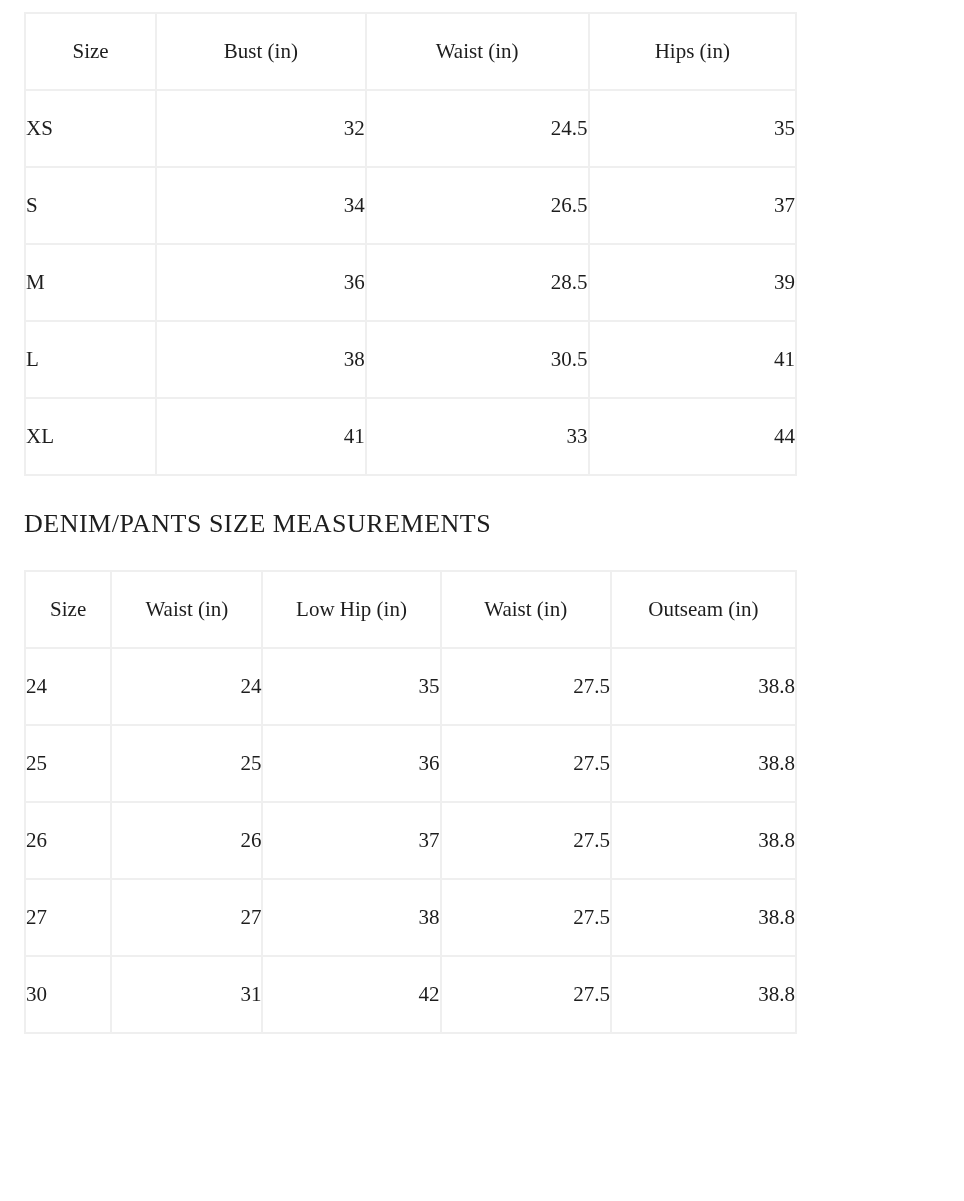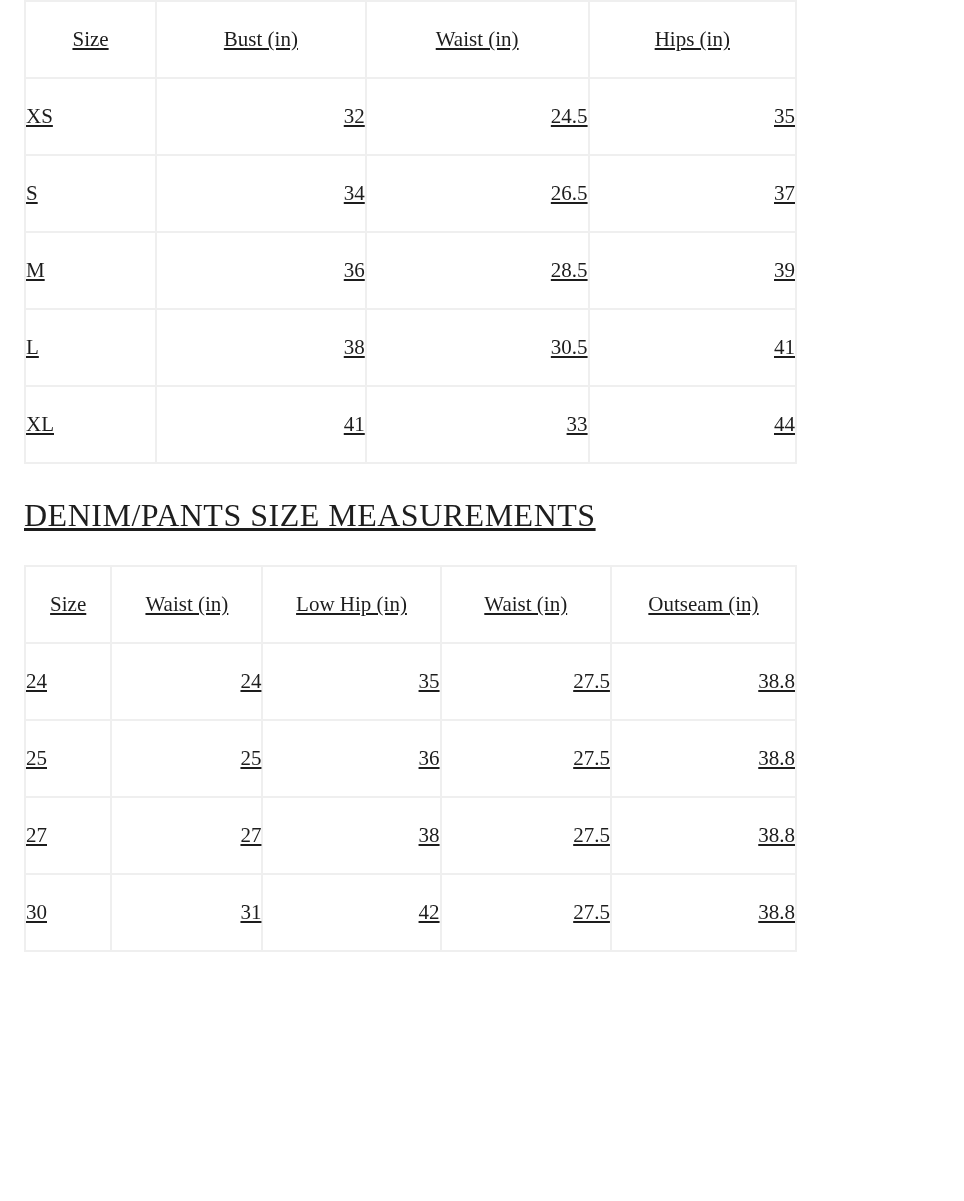--- a/index.html
+++ b/index.html
@@ -8,22 +8,21 @@
     width: 964px;
     height: 1201px;
     overflow: hidden;
     background: #ffffff;
     font-family: "Liberation Serif", "DejaVu Serif", serif;
     color: #1d1d1d;
   }
 
   .page {
     width: 820px;
-    padding: 0 23px 0 24px;
-    text-decoration: underline;
+    padding: 12px 23px 0 24px;
   }
 
   table.size-table {
     width: 100%;
     border-collapse: collapse;
     table-layout: fixed;
   }
 
   table.size-table th,
   table.size-table td {
@@ -56,21 +55,21 @@
   table.tops col.c3 { width: 26.9%; }
 
   
   table.denim col.c0 { width: 11.2%; }
   table.denim col.c1 { width: 19.6%; }
   table.denim col.c2 { width: 23.1%; }
   table.denim col.c3 { width: 22.1%; }
   table.denim col.c4 { width: 24.0%; }
 
   h2.section-heading {
-    font-size: 32px;
+    font-size: 26px;
     font-weight: normal;
     letter-spacing: 0.5px;
     color: #1e1e1e;
     margin-top: 33px;
     margin-bottom: 31px;
   }
 </style>
 </head>
 <body>
 
@@ -153,20 +152,27 @@
         <td>38.8</td>
       </tr>
       <tr>
         <td class="first-col">25</td>
         <td>25</td>
         <td>36</td>
         <td>27.5</td>
         <td>38.8</td>
       </tr>
       <tr>
+        <td class="first-col">26</td>
+        <td>26</td>
+        <td>37</td>
+        <td>27.5</td>
+        <td>38.8</td>
+      </tr>
+      <tr>
         <td class="first-col">27</td>
         <td>27</td>
         <td>38</td>
         <td>27.5</td>
         <td>38.8</td>
       </tr>
       <tr>
         <td class="first-col">30</td>
         <td>31</td>
         <td>42</td>

